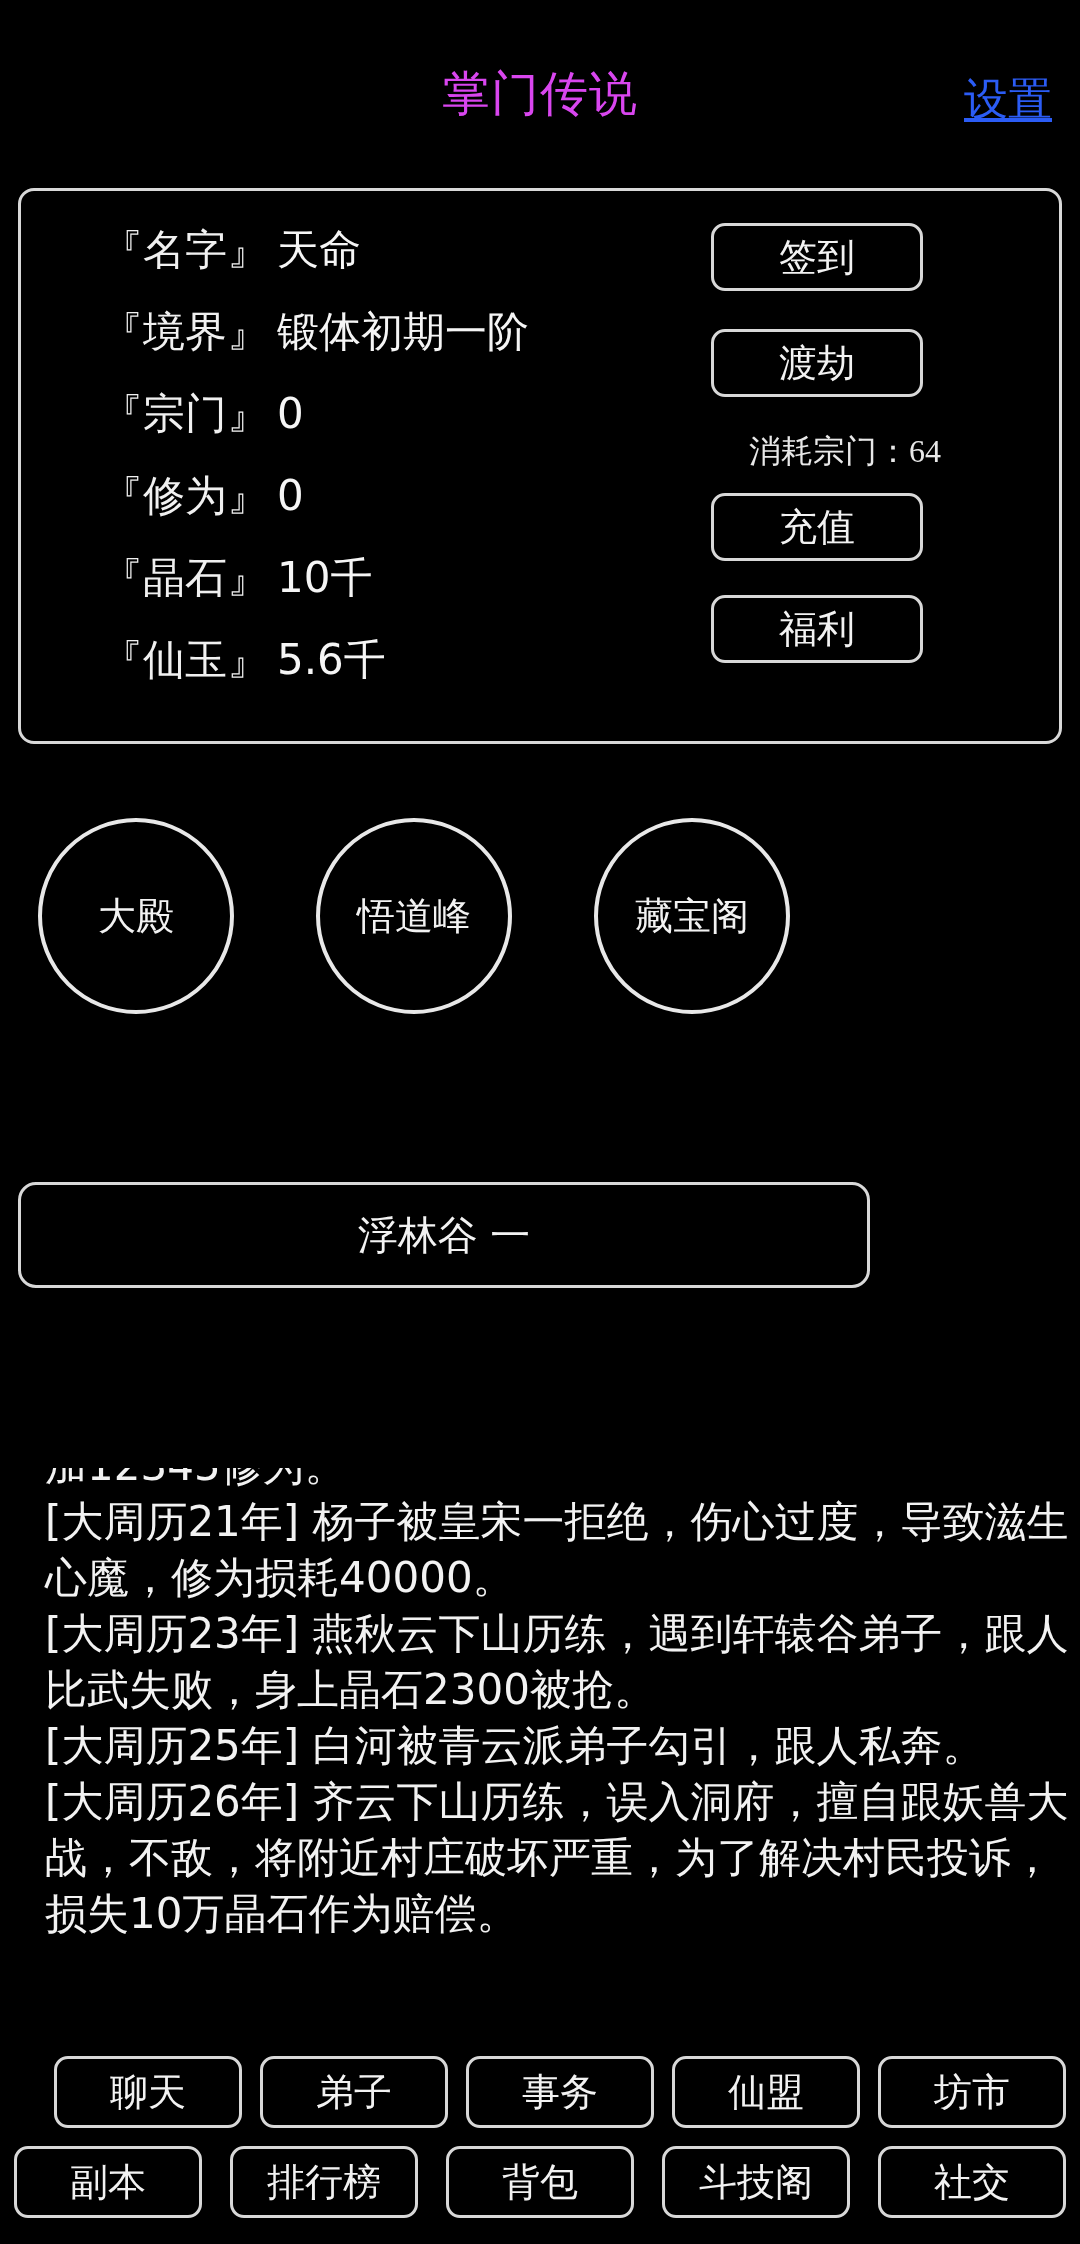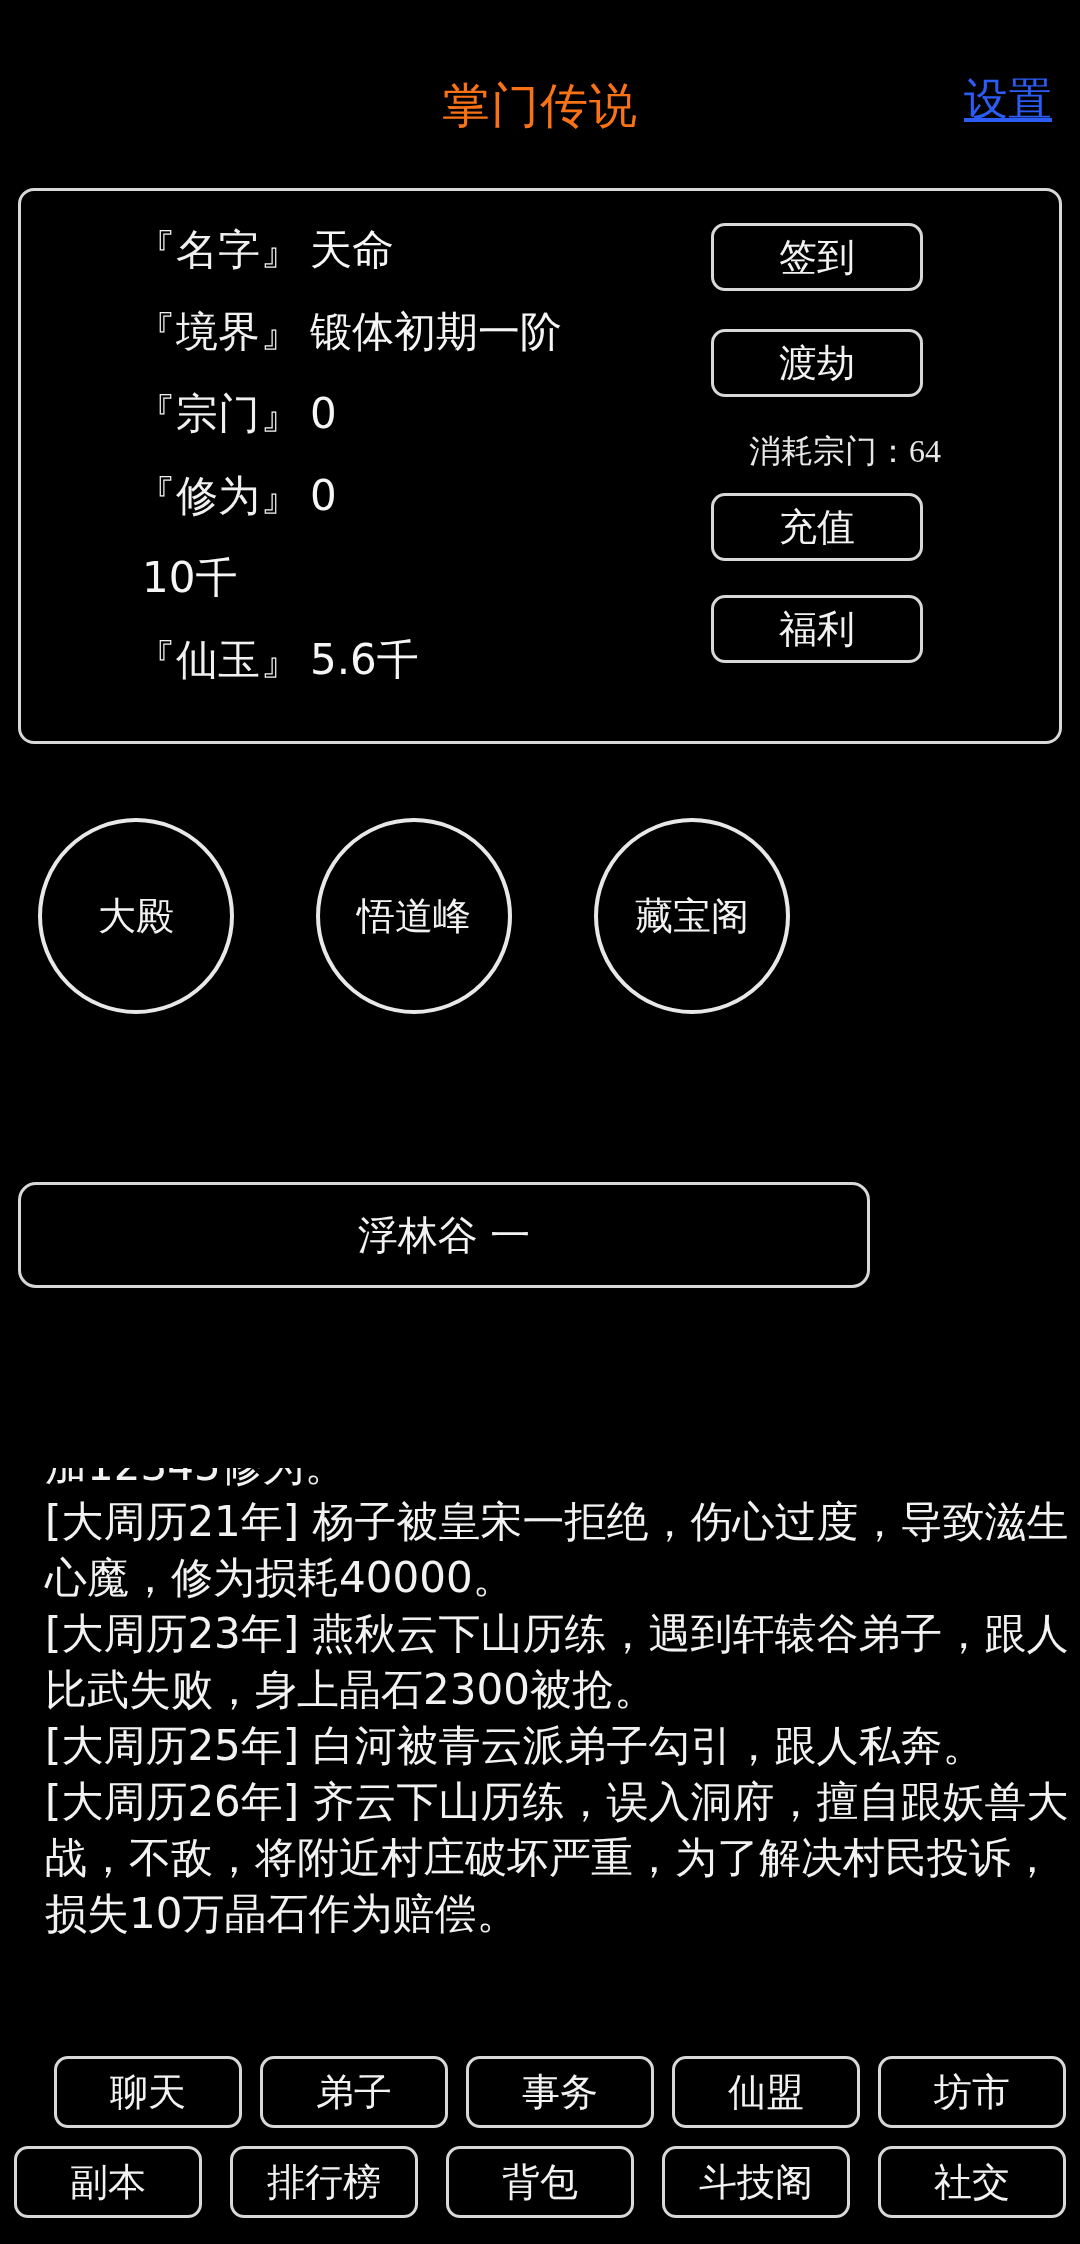--- a/index.html
+++ b/index.html
@@ -18,25 +18,25 @@
   
   #header {
     position: absolute;
     top: 0; left: 0;
     width: 1080px;
     height: 140px;
   }
   #app-title {
     position: absolute;
     left: 0; right: 0;
-    top: 76px;
+    top: 64px;
     text-align: center;
     font-size: 48px;
     line-height: 58px;
-    color: #f97316;
+    color: #d946ef;
     letter-spacing: 1px;
   }
   #settings-link {
     position: absolute;
     right: 28px;
     top: 70px;
     font-size: 44px;
     line-height: 58px;
     color: #2b5cf5;
     text-decoration: underline;
@@ -57,21 +57,21 @@
   #stat-list {
     position: absolute;
     left: 0;
     top: 18px;
     width: 640px;
   }
   .stat-row {
     display: flex;
     align-items: baseline;
     height: 82px;
-    padding-left: 113px;
+    padding-left: 80px;
     font-size: 42px;
     line-height: 82px;
     color: #f0f0f0;
     white-space: nowrap;
   }
   .stat-label {
     color: #f0f0f0;
   }
   .stat-value {
     margin-left: 8px;
@@ -237,20 +237,21 @@
     </div>
     <div class="stat-row">
       <span class="stat-label">『宗门』</span>
       <span class="stat-value">0</span>
     </div>
     <div class="stat-row">
       <span class="stat-label">『修为』</span>
       <span class="stat-value">0</span>
     </div>
     <div class="stat-row">
+      <span class="stat-label">『晶石』</span>
       <span class="stat-value">10千</span>
     </div>
     <div class="stat-row">
       <span class="stat-label">『仙玉』</span>
       <span class="stat-value">5.6千</span>
     </div>
   </div>
 
   <div id="card-actions">
     <div class="card-btn" id="btn-signin">签到</div>

